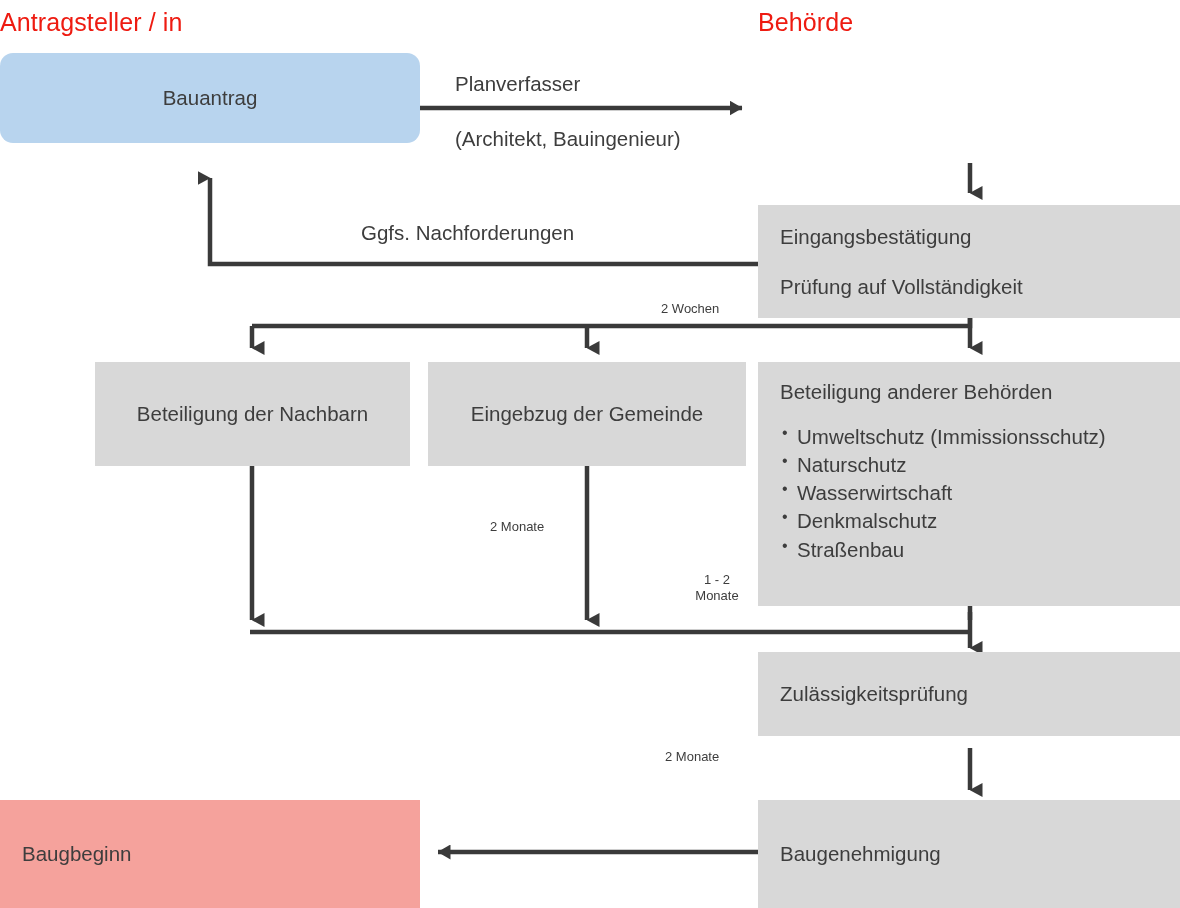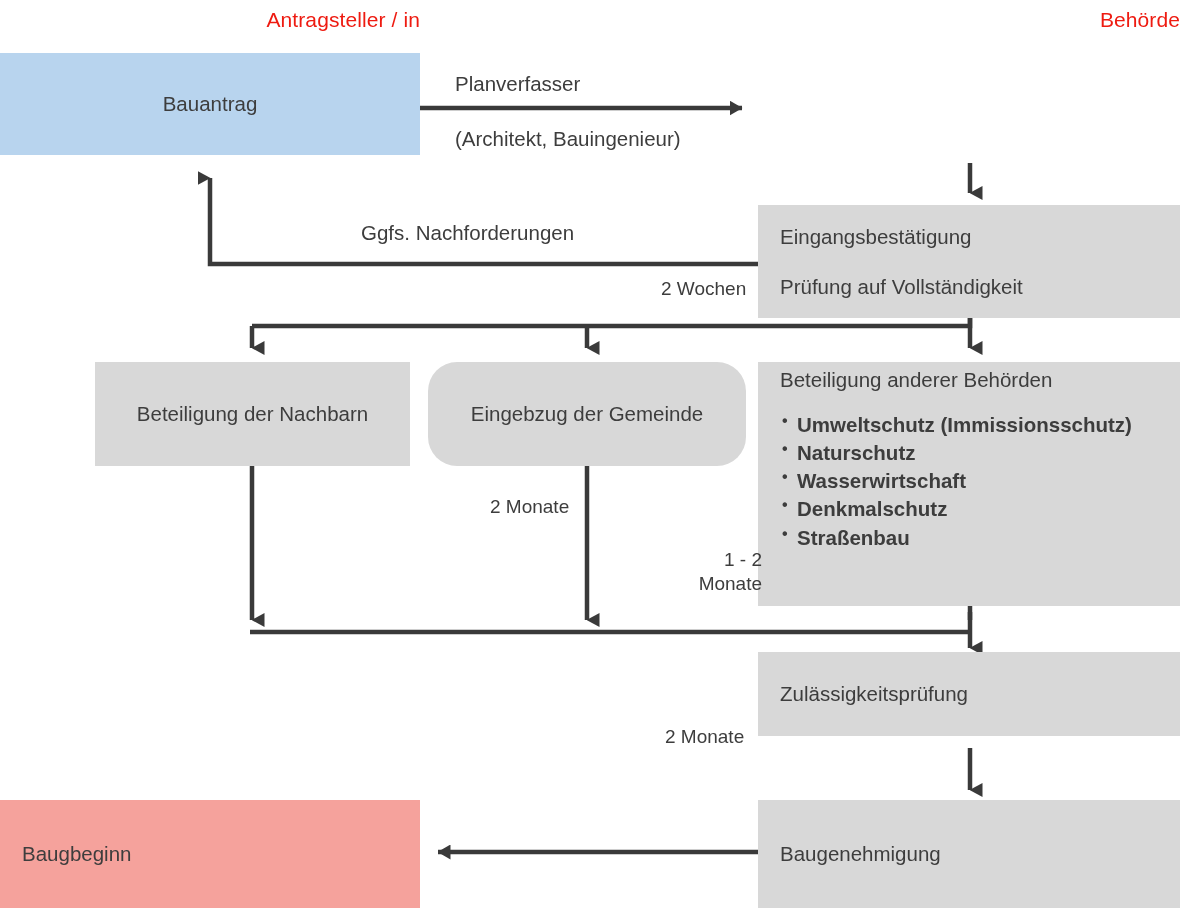--- a/index.html
+++ b/index.html
@@ -13,24 +13,24 @@
   #stage {
     position: relative;
     width: 1180px;
     height: 908px;
     background: #ffffff;
     overflow: hidden;
   }
   .hdr {
     position: absolute;
     color: #ee1b11;
-    font-size: 21px;
+    font-size: 25px;
     letter-spacing: 0.1px;
     white-space: nowrap;
-    text-align: right;
+    text-align: left;
   }
   .box {
     position: absolute;
     box-sizing: border-box;
     display: flex;
     flex-direction: column;
     justify-content: center;
     color: #3d3d3d;
     font-size: 20.5px;
     line-height: 1.33;
@@ -42,27 +42,26 @@
   .box.center-txt .inner { text-align: center; padding: 0 14px; }
   .box .line2 { margin-top: 22px; }
   .lbl {
     position: absolute;
     color: #3d3d3d;
     font-size: 20.5px;
     white-space: nowrap;
     line-height: 1.25;
     text-align: center;
   }
-  .lbl.small { font-size: 19px; }
-  .lbl.ctr { text-align: right; white-space: normal; }
+  .lbl.small { font-size: 13px; margin-top: 24px; }
+  .lbl.ctr { text-align: center; white-space: normal; }
   ul.bl {
     list-style: none;
     margin: 18px 0 0 0;
     padding: 0;
-    font-weight: bold;
   }
   ul.bl li {
     position: relative;
     padding-left: 17px;
     font-size: 20.5px;
     line-height: 1.37;
     color: #3d3d3d;
   }
   ul.bl li:before {
     content: "\2022";
@@ -125,42 +124,42 @@
 
       <line x1="250" y1="632" x2="970" y2="632"></line>
       <line x1="970" y1="612" x2="970" y2="648" marker-end="url(#ar-d)"></line>
 
       <line x1="970" y1="748" x2="970" y2="790" marker-end="url(#ar-d)"></line>
 
       <line x1="758" y1="852" x2="438" y2="852" marker-end="url(#ar-l)"></line>
     </g>
   </svg>
 
-  <div class="box blue center-txt" style="left:0px; top:53px; width:420px; height:102px;">
+  <div class="box blue center-txt" style="left:0px; top:53px; width:420px; height:90px;border-radius:13px;">
     <div class="inner">Bauantrag</div>
   </div>
 
 
   <div class="box grey" style="left:758px; top:205px; width:422px; height:113px;">
     <div class="inner">
       <div>Eingangsbestätigung</div>
       <div class="line2">Prüfung auf Vollständigkeit</div>
     </div>
   </div>
 
   <div class="box grey center-txt" style="left:95px; top:362px; width:315px; height:104px;">
     <div class="inner">Beteiligung der Nachbarn</div>
   </div>
 
-  <div class="box grey center-txt" style="left:428px; top:362px; width:318px; height:104px;border-radius:29px;">
+  <div class="box grey center-txt" style="left:428px; top:362px; width:318px; height:104px;">
     <div class="inner">Eingebzug der Gemeinde</div>
   </div>
 
   <div class="box grey" style="left:758px; top:362px; width:422px; height:244px; justify-content:flex-start;">
-    <div class="inner" style="padding-top:4px;">
+    <div class="inner" style="padding-top:16px;">
       <div>Beteiligung anderer Behörden</div>
       <ul class="bl">
         <li>Umweltschutz (Immissionsschutz)</li>
         <li>Naturschutz</li>
         <li>Wasserwirtschaft</li>
         <li>Denkmalschutz</li>
         <li>Straßenbau</li>
       </ul>
     </div>
   </div>

